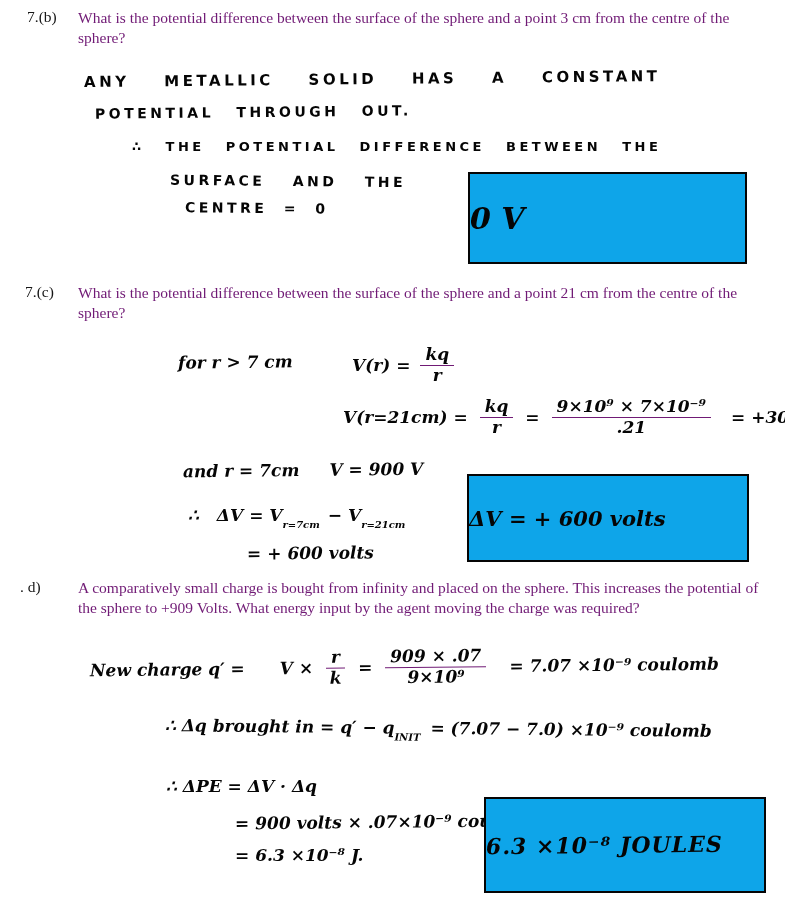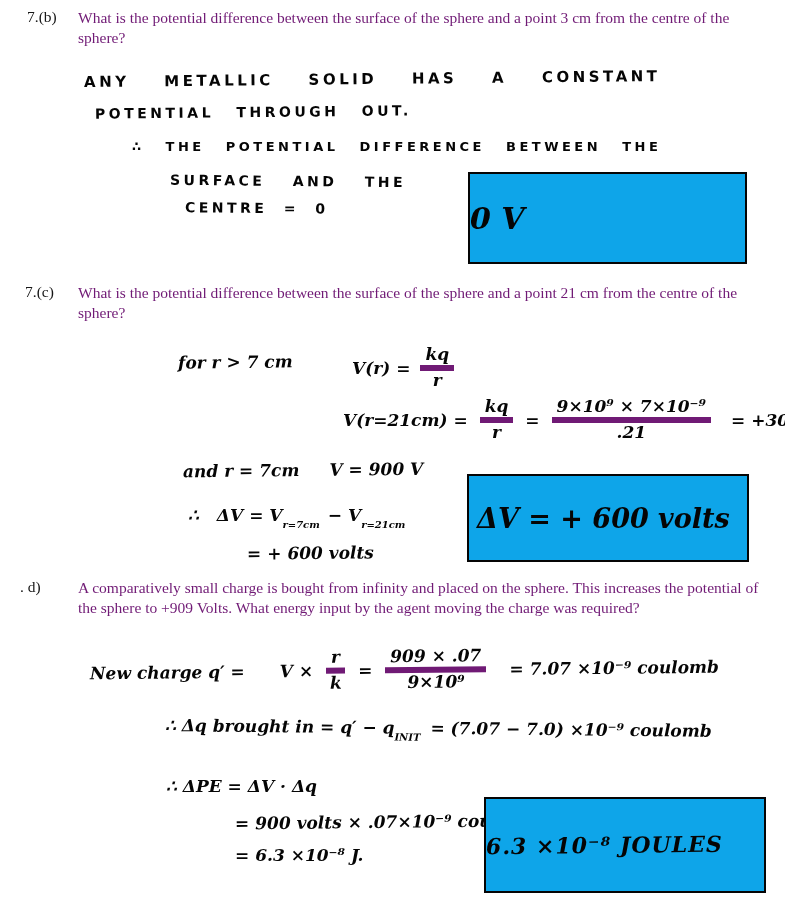--- a/index.html
+++ b/index.html
@@ -43,21 +43,21 @@
     color: #050505;
   }
   .hw-row { display: inline-flex; align-items: center; }
   .frac {
     display: inline-flex;
     flex-direction: column;
     align-items: center;
     vertical-align: middle;
     line-height: 1.05;
   }
-  .frac .fnum { padding: 0 5px 1px 5px; border-bottom: 6px solid #701a75; }
+  .frac .fnum { padding: 0 5px 1px 5px; border-bottom: 1px solid #701a75; }
   .frac .fden { padding-top: 1px; }
   .vsub {
     font-size: 10px;
     font-weight: 700;
     position: relative;
     top: 9px;
     letter-spacing: 0;
   }
   .ans-box {
     position: absolute;
@@ -122,21 +122,21 @@
   <div class="abs hw-row hw-script" style="left:188px; top:505px;">
     <span style="margin-right:18px;">∴</span>
     <span>ΔV = V</span>
     <span class="vsub">r=7cm</span>
     <span style="margin-left:8px;">− V</span>
     <span class="vsub">r=21cm</span>
   </div>
   <div class="abs hw-script tilt-a" style="left:247px; top:543px;">= + 600 volts</div>
 
   <div class="ans-box" style="left:467px; top:474px; width:278px; height:84px;">
-    <span class="hw-script" style="font-size:27px;margin-left:8px;">ΔV  =  + 600 volts</span>
+    <span class="hw-script" style="font-size:21px;">ΔV  =  + 600 volts</span>
   </div>
 
   <div class="qnum" style="left:20px; top:578px;">. d)</div>
   <div class="abs printed" style="left:78px; top:578px; width:700px;">A comparatively small charge is bought from infinity and placed on the sphere.  This increases the potential of the sphere to +909 Volts.  What energy input by the agent moving the charge was required?</div>
 
   <div class="abs hw-row hw-script tilt-a" style="left:90px; top:648px; gap:13px;">
     <span>New charge  q′ =</span>
     <span style="margin-left:22px;">V ×</span>
     <span class="frac">
       <span class="fnum">r</span>

